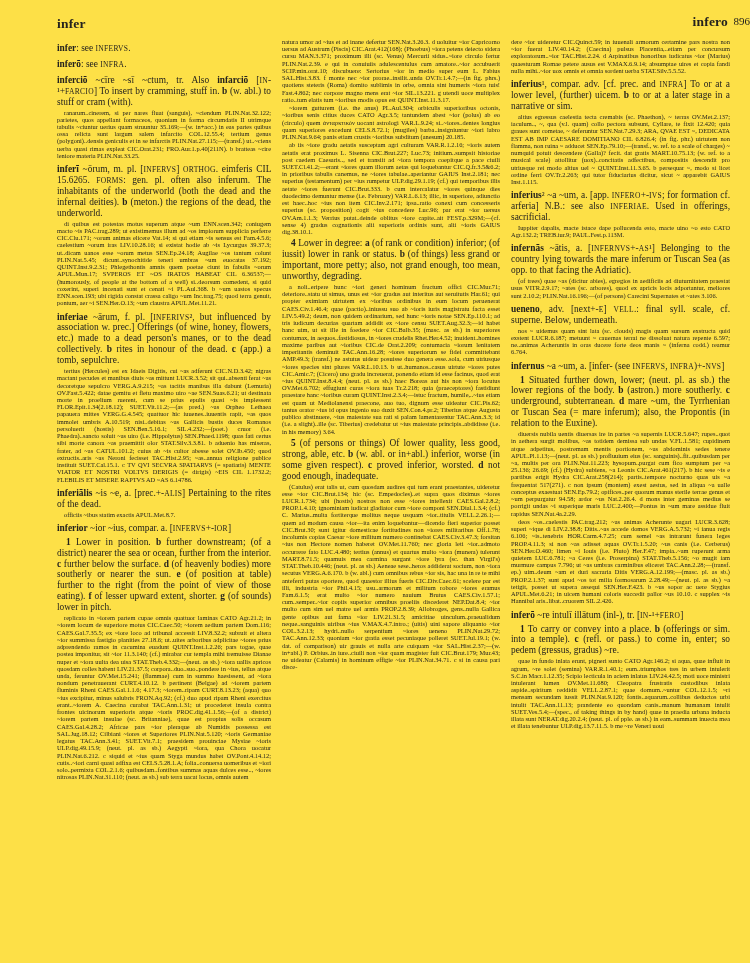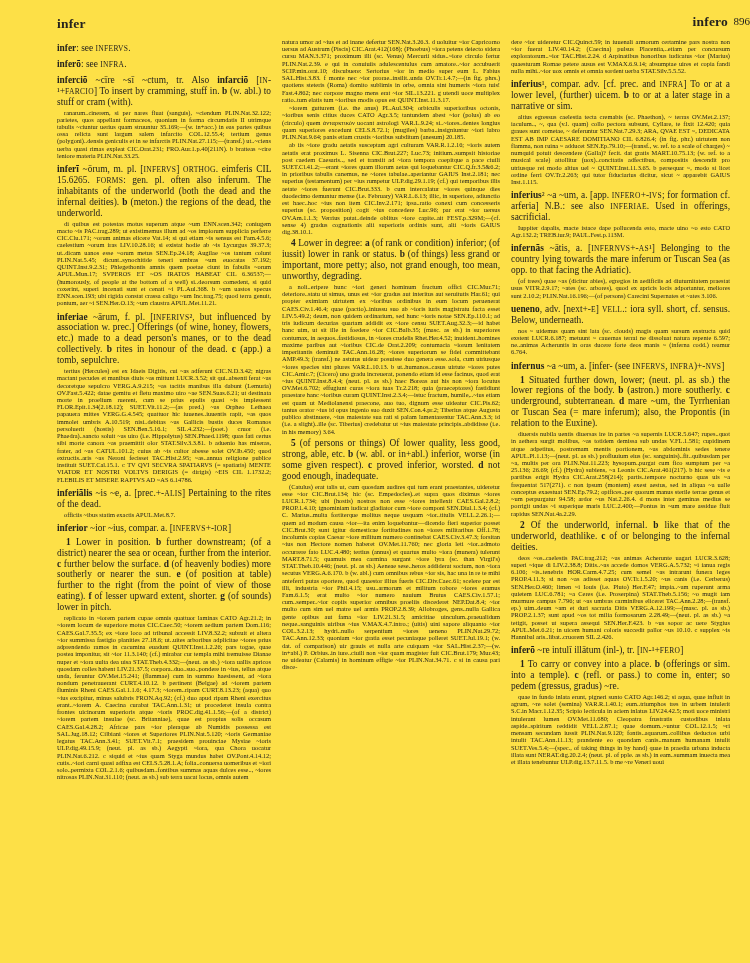--- a/index.html
+++ b/index.html
@@ -60,25 +60,24 @@
         <p class="blk small"><span class="r-p">(Catulus) erat talis ut, cum quosdam audires qui tum erant praestantes, uideretur esse ~ior CIC.Brut.134; hic (sc. Empedocles)..et supra quos diximus ~iores LUCR.1.734; ubi (hostis) nostros non esse ~iores intellexit CAES.Gal.2.8.2; PROP.1.4.10; ignominiam iudicat gladiator cum ~iore componi SEN.Dial.1.3.4; (cf.) C. Marius..multa fortiterque molitus neque usquam ~ior..titulis VELL.2.26.1;—quem ad modum causa ~ior—ita enim loquebantur—dicendo fieri superior posset CIC.Brut.30; sunt igitur domesticae fortitudines non ~iores militaribus Off.1.78; incolumis copias Caesar ~iore militum numero continebat CAES.Civ.3.47.3; forsitan ~ius non Hectore nomen haberet OV.Met.11.760; nec gloria leti ~ior..admoto occurrere fato LUC.4.480; tertius (annus) et quartus multo ~iora (munera) tulerunt MART.8.71.5; quamuis mea carmina surgant ~iore lyra (sc. than Virgil's) STAT.Theb.10.446; (neut. pl. as sb.) Aeneae sese..heros addiderat socium, non ~iora secutus VERG.A.6.170. b (w. abl.) cum omnibus rebus ~ior sis, hac una in re te mihi anteferri putas oportere, quod quaestor illius fueris CIC.Div.Caec.61; scelere par est illi, industria ~ior Phil.4.15; usu..armorum et militum robore ~iores eramus Fam.6.1.5; erat multo ~ior numero nauium Brutus CAES.Civ.1.57.1; cum..semper..~ior copiis superior omnibus proeliis discederet NEP.Dat.8.4; ~ior multo cum sim uel matre uel armis PROP.2.8.39; Allobroges, gens..nulla Gallica gente opibus aut fama ~ior LIV.21.31.5; amicitiae uinculum..praeualidum neque..sanguinis uiribus ~ius V.MAX.4.7.intro.; (uitis) uini sapore aliquanto ~ior COL.3.2.13; hydri..nullo serpentium ~iores ueneno PLIN.Nat.29.72; TAC.Ann.12.33; quoniam ~ior gratia esset pecuniaque polleret SUET.Jul.19.1; (w. dat. of comparison) uir grauis et nulla arte cuiquam ~ior SAL.Hist.2.37;—(w. in+abl.) P. Orbius..in iure..ciuili non ~ior quam magister fuit CIC.Brut.179; Mur.43; ne uideatur (Calamis) in hominum effigie ~ior PLIN.Nat.34.71. c si in causa pari disce-</span></p>
       </div>
     <div class="col col-2">
         <p class="blk smallcont"><span class="r-p">dere ~ior uideretur CIC.Quinct.59; in iuuenali armorum certamine pars nostra non ~ior fuerat LIV.40.14.2; (Caecina) pulsus Placentia,..etiam per concursum exploratorum..~ior TAC.Hist.2.24. d Arpinatibus honoribus iudicatus ~ior (Marius) quaesturam Romae petere ausus est V.MAX.6.9.14; absumptae uires et copia fandi nulla mihi..~ior uox omnis et omnia sordent uerba STAT.Silv.5.5.52.</span></p>
         <p class="blk entry"><span class="r-b">inferius</span><span class="r-p">¹, </span><span class="r-i">compar. adv.</span><span class="r-p"> [cf. prec. and </span><span class="r-sc">INFRA</span><span class="r-p">] To or at a lower level, (further) uicem. </span><span class="r-b">b</span><span class="r-p"> to or at a later stage in a narrative or sim.</span></p>
         <p class="blk small"><span class="r-p">altius egressus caelestia tecta cremabis (sc. Phaethon), ~ terras OV.Met.2.137; iaculum.., ~, qua (v.l. quam) collo pectora subsunt, Cyllare, te fixit 12.420; quia graues sunt cometae, ~ deferuntur SEN.Nat.7.29.3; ARA, QVAE EST ~, DEDICATA EST AB IMP CAESARE DOMITIANO CIL 6.826.4; (in fig. phr.) uirtutem non flamma, non ruina ~ adducet SEN.Ep.79.10;—(transf., w. ref. to a scale of charges) ~ numquid potuit descendere (Galla)? fecit. dat gratis MART.10.75.13; (w. ref. to a musical scale) attollitur (uox)..concitatis adfectibus, compositis descendit pro utriusque rei modo altius uel ~ QUINT.Inst.11.3.65. b persequar ~, modo si licet ordine ferri OV.Tr.2.263; qui tutor fiduciarius dicitur, sicut ~ apparebit GAIUS Inst.1.115.</span></p>
         <p class="blk entry"><span class="r-b">inferius</span><span class="r-p">² ~a ~um, </span><span class="r-i">a.</span><span class="r-p"> [app. </span><span class="r-sc">INFERO</span><span class="r-p">+-</span><span class="r-sc">IVS</span><span class="r-p">; for formation cf. </span><span class="r-i">arferia</span><span class="r-p">] N.B.: see also </span><span class="r-sc">INFERIAE</span><span class="r-p">. Used in offerings, sacrificial.</span></p>
         <p class="blk small"><span class="r-p">Iuppiter dapalis, macte istace dape pollucenda esto, macte uino ~o esto CATO Agr.132.2; TREB.iur.9; PAUL.Fest.p.113M.</span></p>
         <p class="blk entry"><span class="r-b">infernās</span><span class="r-p"> ~ātis, </span><span class="r-i">a.</span><span class="r-p"> [</span><span class="r-sc">INFERNVS</span><span class="r-p">+-</span><span class="r-sc">AS</span><span class="r-p">¹] Belonging to the country lying towards the </span><span class="r-i">mare inferum</span><span class="r-p"> or Tuscan Sea (as opp. to that facing the Adriatic).</span></p>
         <p class="blk small"><span class="r-p">(of trees) quae ~as (dicitur abies), egregios in aedificiis ad diuturnitatem praestat usus VITR.2.9.17; ~ates (sc. arbores), quod ex apricis locis adportantur, meliores sunt 2.10.2; PLIN.Nat.16.196;—(of persons) Carecini Supernates et ~ates 3.106.</span></p>
-        <p class="blk entry"><span class="r-b">ueneno</span><span class="r-p">, </span><span class="r-i">adv.</span><span class="r-p"> [next+-</span><span class="r-sc">E</span><span class="r-p">] </span><span class="r-sc">VELL</span><span class="r-p">.: iora syll. short, cf. </span><span class="r-i">sensus</span><span class="r-p">. Below, underneath.</span></p>
+        <p class="blk entry"><span class="r-b">ueneno</span><span class="r-p">, </span><span class="r-i">adv.</span><span class="r-p"> [next+-</span><span class="r-sc">E</span><span class="r-p">] </span><span class="r-sc">VELL</span><span class="r-p">.: final syll. scale, cf. </span><span class="r-i">superne</span><span class="r-p">. Below, underneath.</span></p>
         <p class="blk small"><span class="r-p">nos ~ uidemus quam sint lata (sc. clouds) magis quam sursum exstructa quid exstent LUCR.6.187; metuunt ~ cauernas terrai ne dissoluat natura repente 6.597; ne..animas Acheruntis in oras ducere forte deos manis ~ (inferna codd.) reamur 6.764.</span></p>
         <p class="blk entry"><span class="r-b">infernus</span><span class="r-p"> ~a ~um, </span><span class="r-i">a.</span><span class="r-p"> [</span><span class="r-i">infer</span><span class="r-p">- (see </span><span class="r-sc">INFERVS</span><span class="r-p">, </span><span class="r-sc">INFRA</span><span class="r-p">)+-</span><span class="r-sc">NVS</span><span class="r-p">]</span></p>
         <p class="blk sense"><span class="r-b">1</span><span class="r-p"> Situated further down, lower; (neut. pl. as sb.) the lower regions of the body. </span><span class="r-b">b</span><span class="r-p"> (astron.) more southerly. </span><span class="r-b">c</span><span class="r-p"> underground, subterranean. </span><span class="r-b">d</span><span class="r-p"> </span><span class="r-i">mare ~um</span><span class="r-p">, the Tyrrhenian or Tuscan Sea (= </span><span class="r-i">mare inferum</span><span class="r-p">); also, the Propontis (in relation to the Euxine).</span></p>
         <p class="blk small"><span class="r-p">diuersis nubila uentis diuersas ire in partes ~a supernis LUCR.5.647; rupes..quot in aethera surgit molibus, ~as totidem demissa sub undas V.FL.1.581; cupidinem atque adpetitus, postremam mentis portionem, ~as abdominis sedes tenere APUL.Pl.1.13;—(neut. pl. as sb.) profluuium eius (sc. sanguinis)..fit..quibusdam per ~a, multis per ora PLIN.Nat.11.223; hysopum..purgat cum fico sumptum per ~a 25.136; 26.69; (cf.) (Hydra) subiens, ~a Leonis CIC.Arat.461(217). b hic sese ~is e partibus erigit Hydra CIC.Arat.258(214); partis..tempore nocturno quas uis ~a frequentat 517(271). c non ipsum (montem) exest aestus, sed in aliqua ~a ualle conceptus exaestuat SEN.Ep.79.2; opifices..per quorum manus sterile terrae genus et ~um perpurgatur 94.58; ardor ~us Nat.2.26.4. d mons inter geminas medius se porrigit undas ~i superique maris LUC.2.400;—Pontus in ~um mare assidue fluit rapidus SEN.Nat.4a.2.29.</span></p>
-        <p class="blk sense"><span class="r-b">2</span><span class="r-p"> Of the underworld, infernal. </span><span class="r-b">b</span><span class="r-p"> like that of the underworld, deathlike. </span><span class="r-b">c</span><span class="r-p"> of or belonging to the infernal deities.</span></p>
         <p class="blk small"><span class="r-p">deos ~os..caelestis PAC.trag.212; ~as animas Acherunte uagari LUCR.3.628; superi ~ique di LIV.2.38.8; Ditis..~as accede domos VERG.A.5.732; ~i ianua regis 6.106; ~is..tenebris HOR.Carm.4.7.25; cum semel ~as intrarunt funera leges PROP.4.11.3; si non ~as adisset aquas OV.Tr.1.5.20; ~us canis (i.e. Cerberus) SEN.Her.O.460; limen ~i Iouis (i.e. Pluto) Her.F.47; impia..~am ruperunt arma quietem LUC.6.781; ~a Ceres (i.e. Proserpina) STAT.Theb.5.156; ~o mugit iam murmure campus 7.796; ut ~as umbras carminibus eliceret TAC.Ann.2.28;—(transf. ep.) uim..deum ~am et duri sacraria Ditis VERG.A.12.199;—(masc. pl. as sb.) PROP.2.1.37; sunt apud ~os tot milia formosarum 2.28.49;—(neut. pl. as sb.) ~a tetigit, posset ut supera assequi SEN.Her.F.423. b ~us sopor ac uere Stygius APUL.Met.6.21; in uicem humani coloris succedit pallor ~us 10.10. c supplex ~is Hannibal aris..libat..cruorem SIL.2.426.</span></p>
         <p class="blk entry"><span class="r-b">inferō</span><span class="r-p"> ~re intulī illātum (inl-), </span><span class="r-i">tr.</span><span class="r-p"> [</span><span class="r-sc">IN</span><span class="r-p">-¹+</span><span class="r-sc">FERO</span><span class="r-p">]</span></p>
         <p class="blk sense"><span class="r-b">1</span><span class="r-p"> To carry or convey into a place. </span><span class="r-b">b</span><span class="r-p"> (offerings or sim. into a temple). </span><span class="r-b">c</span><span class="r-p"> (refl. or pass.) to come in, enter; so </span><span class="r-i">pedem</span><span class="r-p"> (</span><span class="r-i">gressus, gradus</span><span class="r-p">) ~</span><span class="r-i">re</span><span class="r-p">.</span></p>
         <p class="blk small"><span class="r-p">quae in fundo inlata erunt, pigneri sunto CATO Agr.146.2; si aqua, quae influit in agrum, ~re solet (semina) VAR.R.1.40.1; eum..triumphos tres in urbem intulerit S.C.in Macr.1.12.35; Scipio lecticula in aciem inlatus LIV.24.42.5; moti uoce ministri intulerant lumen OV.Met.11.680; Cleopatra frustratis custodibus inlata aspide..spiritum reddidit VELL.2.87.1; quae domum..~untur COL.12.1.5; ~ri mensam secundam iussit PLIN.Nat.9.120; fontis..aquarum..collibus deductos urbi intulit TAC.Ann.11.13; prandente eo quondam canis..manum humanam intulit SUET.Ves.5.4;—(spec., of taking things in by hand) quae in praedia urbana inducta illata sunt NERAT.dig.20.2.4; (neut. pl. of pple. as sb.) in eam..summam inuecta mea et illata tenebuntur ULP.dig.13.7.11.5. b me ~re Veneri uoui</span></p>
       </div>
   </div>
 </div>
 
 </body></html>

